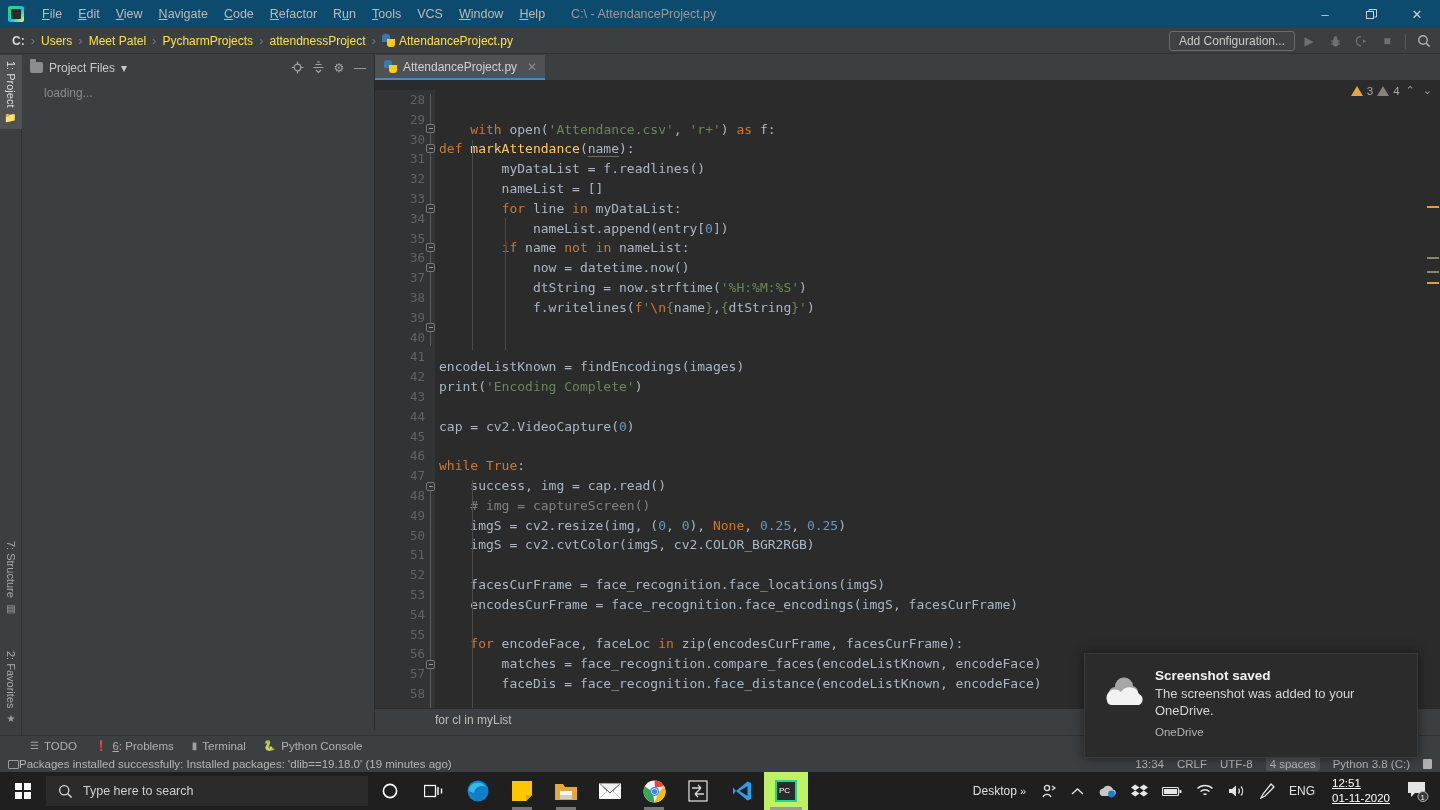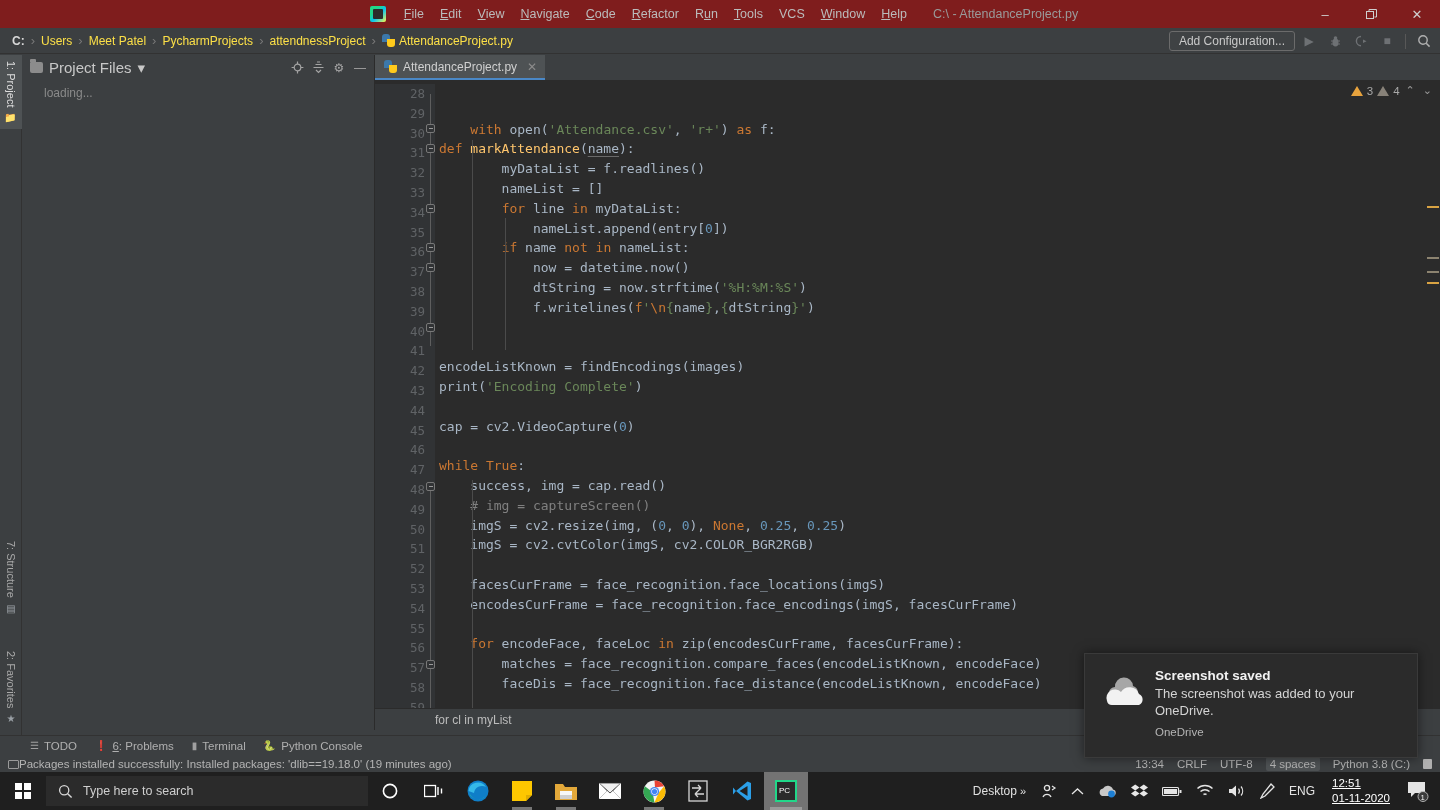--- a/index.html
+++ b/index.html
@@ -7,21 +7,21 @@
     width: 1440px; height: 810px;
     background: #3c3f41;
     font-family: "Liberation Sans", sans-serif;
     overflow: hidden;
   }
   #app { position: relative; width: 1440px; height: 810px; }
 
   
   .titlebar {
     position: absolute; left: 0; top: 0; width: 1440px; height: 28px;
-    background: #7f1d1d; display: flex; align-items: center; justify-content: center;
+    background: #0c4a6e; display: flex; align-items: center;
   }
   .pc-logo {
     width: 16px; height: 16px; margin-left: 8px; margin-right: 10px;
     background: linear-gradient(135deg,#21d789 0%,#21d789 30%,#07c3f2 55%,#fcf84a 100%);
     border-radius: 2px; position: relative; flex: none;
   }
   .pc-logo::after {
     content: ""; position: absolute; left: 3px; top: 3px; right: 3px; bottom: 3px;
     background: #2b2b2b; border-radius: 1px;
   }
@@ -88,21 +88,21 @@
   .rail-ico { font-size: 10px; color: #9aa0a6; writing-mode: horizontal-tb; }
 
   
   .projpanel {
     position: absolute; left: 22px; top: 55px; width: 353px; height: 675px;
     background: #3c3f41; border-right: 1px solid #2b2b2b;
   }
   .proj-head {
     height: 25px; display: flex; align-items: center; padding: 0 4px 0 8px; gap: 6px;
   }
-  .proj-title { font-size: 15px; color: #c8c8c8; display:flex; align-items:center; gap:6px; }
+  .proj-title { font-size: 12px; color: #c8c8c8; display:flex; align-items:center; gap:6px; }
   .folder-ico {
     width: 13px; height: 11px; background: #8c8c8c; border-radius: 1px 2px 2px 2px; position: relative;
   }
   .folder-ico::before {
     content:""; position:absolute; left:0; top:-3px; width:6px; height:3px; background:#8c8c8c;
     border-radius: 1px 1px 0 0;
   }
   .proj-head-right { margin-left: auto; display: flex; align-items: center; gap: 1px; }
   .p-ico {
     width: 20px; height: 20px; display: flex; align-items: center; justify-content: center;
@@ -122,21 +122,21 @@
     background: #4e5254; border-bottom: 2px solid #4a88c7;
   }
   .etab .close-x { color: #8c8c8c; font-size: 12px; margin-left: 4px; }
 
   
   .editor {
     position: absolute; left: 375px; top: 80px; width: 1065px; height: 628px;
     background: #2b2b2b; overflow: hidden;
   }
   .gutter {
-    position: absolute; left: 0; top: 4px; width: 60px; height: 628px;
+    position: absolute; left: 0; top: 10px; width: 60px; height: 628px;
     background: #313335;
   }
   .fold-rail {
     position: absolute; left: 48px; top: 0; width: 12px; height: 628px;
   }
   .code-area {
     position: absolute; left: 60px; top: 0; right: 0; height: 628px;
     background: #2b2b2b;
   }
   .line {
@@ -242,21 +242,21 @@
   }
   .winlogo i { background: #ffffff; display: block; }
   .searchbox {
     width: 322px; height: 30px; background: #2b2b2b; display: flex; align-items: center;
     gap: 10px; padding-left: 12px; margin-left: 0;
   }
   .search-ph { font-size: 12.5px; color: #cfcfcf; }
   .tb-ico {
     width: 44px; height: 38px; display: flex; align-items: center; justify-content: center; position: relative;
   }
-  .tb-ico.active { background: #737373; }
+  .tb-ico.active { background: #bef264; }
   .tb-ico.active::after {
     content: ""; position: absolute; bottom: 0; left: 6px; right: 6px; height: 3px; background: #9a9a9a;
   }
   .tb-ico.running::after {
     content: ""; position: absolute; bottom: 0; left: 12px; right: 12px; height: 3px; background: #767676;
   }
   .tray { margin-left: auto; display: flex; align-items: center; height: 38px; padding-right: 4px; }
   .tray-item {
     height: 38px; display: flex; align-items: center; justify-content: center;
     padding: 0 7px; color: #e4e4e4; font-size: 13px;

